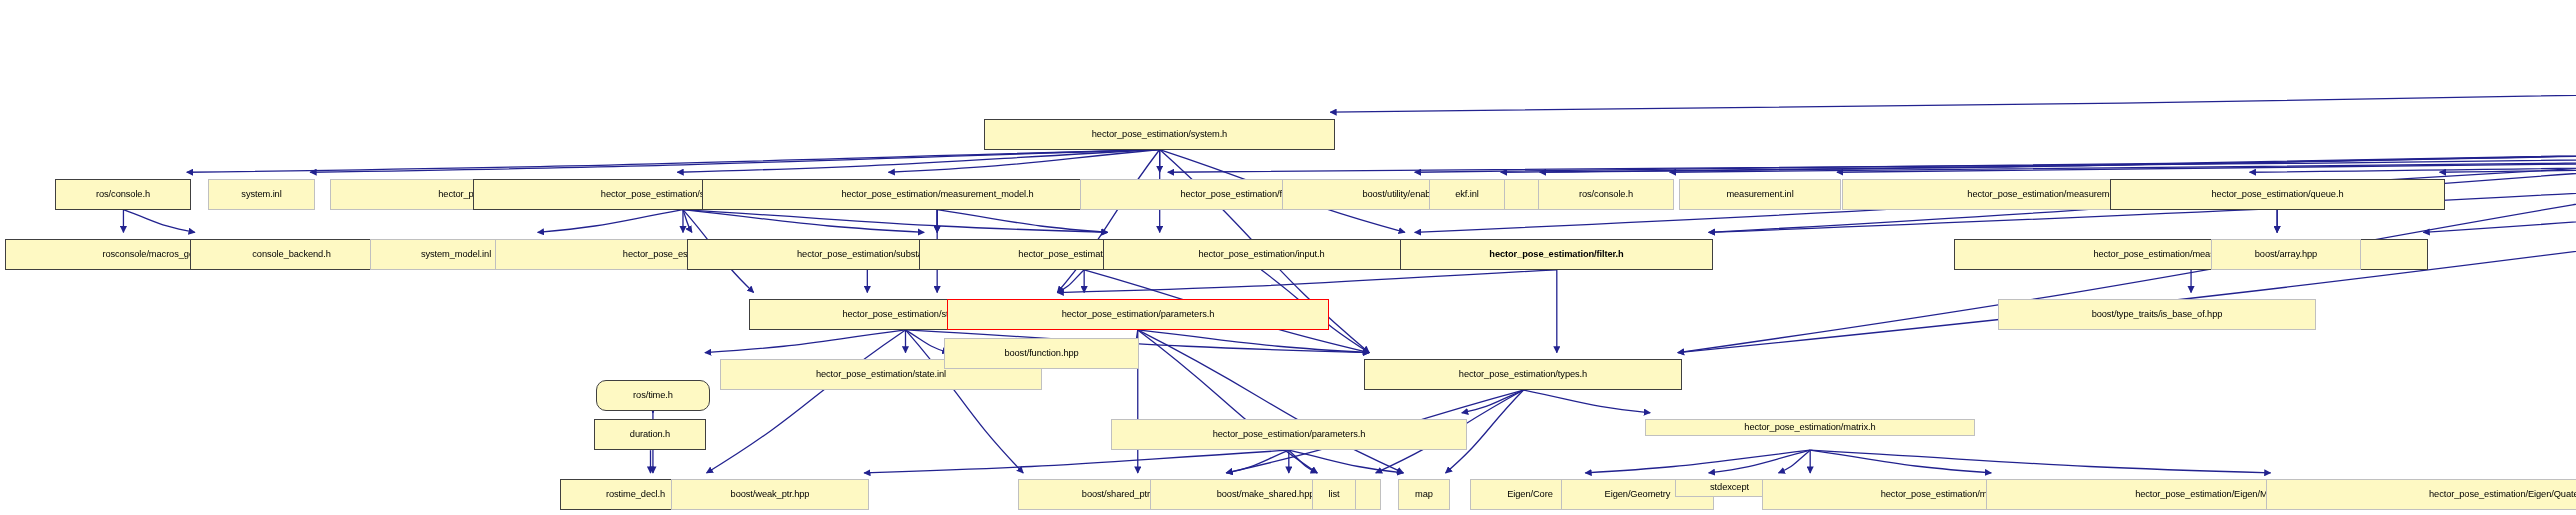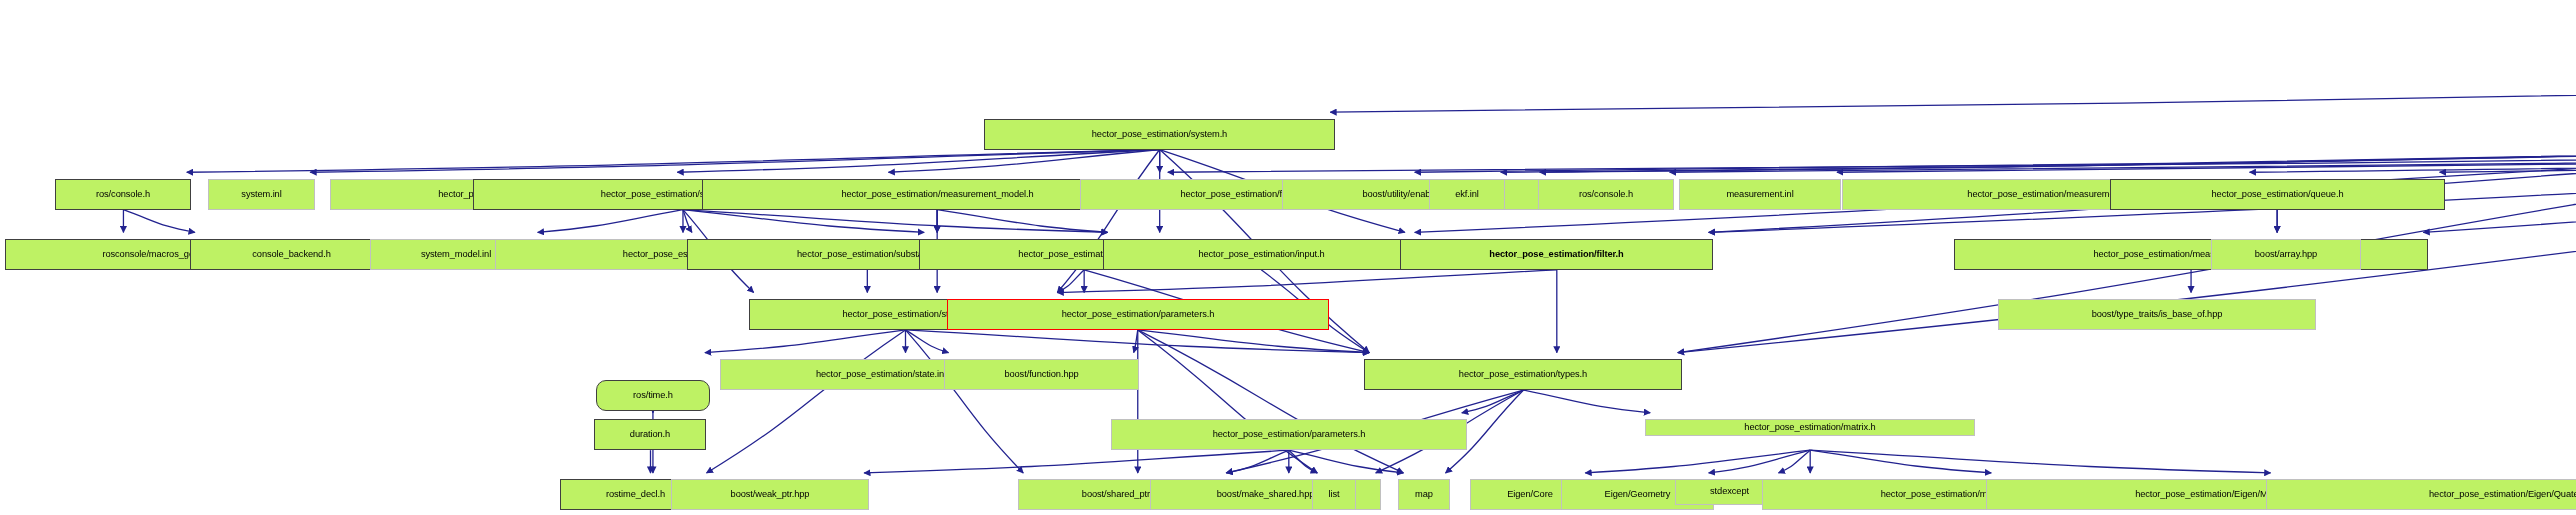--- a/index.html
+++ b/index.html
@@ -3,21 +3,21 @@
 <meta charset="utf-8">
 <style>
   html,body{margin:0;padding:0;background:#ffffff;}
   body{width:2576px;height:516px;overflow:hidden;font-family:"Liberation Sans", sans-serif;}
   #graph{position:relative;width:2576px;height:516px;background:#ffffff;}
   svg.edges{position:absolute;left:0;top:0;width:2576px;height:516px;}
   .node{
     position:absolute;
     box-sizing:border-box;
     display:flex;align-items:center;justify-content:center;
-    background:#bef264;
+    background:#fef9c3;
     border:0.8px solid #c0c0c0;
     font-size:9.3px;
     color:#000000;
     white-space:nowrap;
     line-height:1;
     letter-spacing:-0.1px;
   }
   .node.solid{border:0.8px solid #404040;}
   .node.hl{border:0.8px solid #ff0000;}
   .nlabel{display:block;transform:translateY(-0.4px);}
@@ -193,21 +193,21 @@
       </div>
       <div class="node" style="left: 1998px; top: 299px; width: 318px; height: 31px;">
         <span class="nlabel">boost/type_traits/is_base_of.hpp</span>
       </div>
       <div class="node solid" style="left: 596px; top: 380px; width: 114px; height: 31px; border-radius: 10px;">
         <span class="nlabel">ros/time.h</span>
       </div>
       <div class="node" style="left: 720px; top: 359px; width: 322px; height: 31px;">
         <span class="nlabel">hector_pose_estimation/state.inl</span>
       </div>
-      <div class="node" style="left: 944px; top: 359px; width: 195px; height: 31px;">
+      <div class="node" style="left: 944px; top: 338px; width: 195px; height: 31px;">
         <span class="nlabel">boost/function.hpp</span>
       </div>
       <div class="node solid" style="left: 1364px; top: 359px; width: 318px; height: 31px;">
         <span class="nlabel">hector_pose_estimation/types.h</span>
       </div>
       <div class="node solid" style="left: 594px; top: 419px; width: 112px; height: 31px;">
         <span class="nlabel">duration.h</span>
       </div>
       <div class="node" style="left: 1111px; top: 419px; width: 356px; height: 31px;">
         <span class="nlabel">hector_pose_estimation/parameters.h</span>
@@ -232,21 +232,21 @@
       </div>
       <div class="node" style="left: 1398px; top: 479px; width: 52px; height: 31px;">
         <span class="nlabel">map</span>
       </div>
       <div class="node" style="left: 1470px; top: 479px; width: 120px; height: 31px;">
         <span class="nlabel">Eigen/Core</span>
       </div>
       <div class="node" style="left: 1561px; top: 479px; width: 153px; height: 31px;">
         <span class="nlabel">Eigen/Geometry</span>
       </div>
-      <div class="node" style="left: 1675px; top: 479px; width: 109px; height: 26px;">
+      <div class="node" style="left: 1675px; top: 479px; width: 109px; height: 18px;">
         <span class="nlabel">stdexcept</span>
       </div>
       <div class="node" style="left: 1762px; top: 479px; width: 398px; height: 31px;">
         <span class="nlabel">hector_pose_estimation/matrix_config.h</span>
       </div>
       <div class="node" style="left: 1986px; top: 479px; width: 507px; height: 31px;">
         <span class="nlabel">hector_pose_estimation/Eigen/MatrixBaseAddons.h</span>
       </div>
       <div class="node" style="left: 2266px; top: 479px; width: 555px; height: 31px;">
         <span class="nlabel">hector_pose_estimation/Eigen/QuaternionBaseAddons.h</span>

